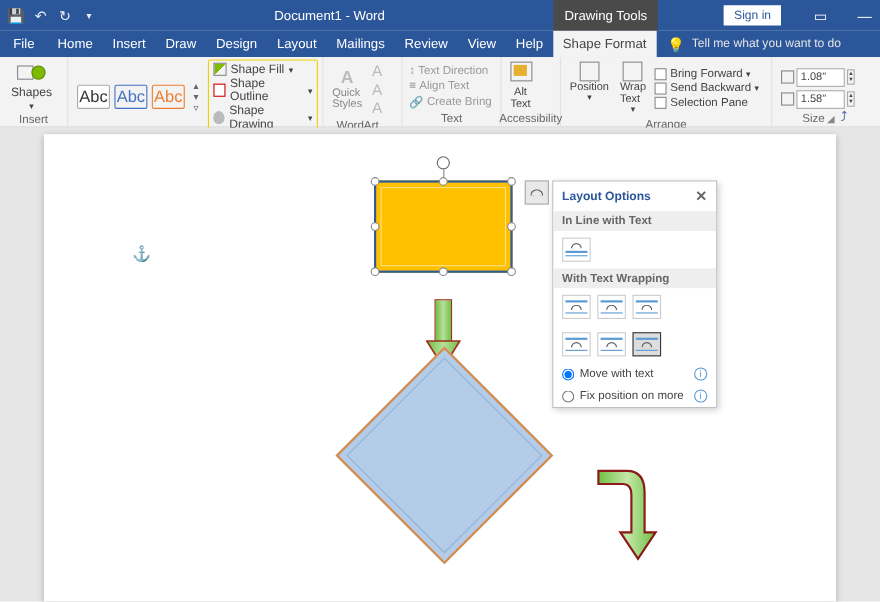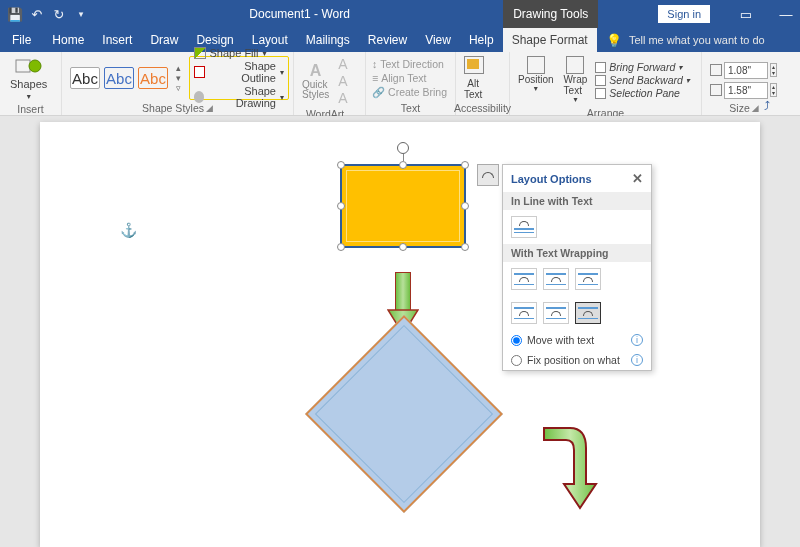--- a/index.html
+++ b/index.html
@@ -28,41 +28,41 @@
 .dl { font-size: 9px; color: #888; }
 
 .shapes-btn { display: flex; flex-direction: column; align-items: center; gap: 2px; padding: 2px 6px; }
 .shape-swatch { width: 30px; height: 22px; border: 1px solid #aaa; display: flex; align-items: center; justify-content: center; border-radius: 2px; font-size: 15px; }
 .swatch-row { display: flex; gap: 4px; padding: 0 4px; }
 .sw1 { background: #fff; color: #333; }
 .sw2 { border-color: #4472c4; color: #4472c4; }
 .sw3 { border-color: #ed7d31; color: #ed7d31; }
 .dd-col { display: flex; flex-direction: column; justify-content: center; font-size: 9px; color: #666; padding: 0 2px; }
 
-.highlight-box { border: 1.5px solid #f0d000; border-radius: 2px; padding: 2px 4px; display: flex; flex-direction: column; gap: 1px; height: 44px; justify-content: center; margin-left: 4px; text-align: right; }
+.highlight-box { border: 1.5px solid #f0d000; border-radius: 2px; padding: 2px 4px; display: flex; flex-direction: column; gap: 1px; height: 68px; justify-content: center; margin-left: 4px; }
 .hl-row { display: flex; align-items: center; gap: 4px; font-size: 11px; }
 .hl-icon { width: 12px; height: 12px; display: inline-block; }
 .fill-ic { background: linear-gradient(135deg, #7fba00 0 50%, transparent 50%); border: 1px solid #888; }
 .outline-ic { border: 1.5px solid #c00; background: #fff; }
 .effects-ic { background: #bbb; border-radius: 50%; }
 
 .wa-col { display: flex; flex-direction: column; gap: 1px; font-size: 14px; color: #888; padding: 2px 3px; }
 .qs-btn { display: flex; flex-direction: column; align-items: center; gap: 0; padding: 2px 4px; color: #888; font-size: 10px; }
 
 .text-col { display: flex; flex-direction: column; gap: 2px; padding: 2px 2px; color: #999; }
 .text-col .trow { display: flex; align-items: center; gap: 3px; font-size: 10.5px; }
 
 .alt-btn { display: flex; flex-direction: column; align-items: flex-start; gap: 4px; padding: 2px 4px; font-size: 10px; line-height: 1.1; text-align: center; }
 .alt-ic { width: 20px; height: 18px; border: 1px solid #888; position: relative; }
 .alt-ic::after { content: ""; position: absolute; left: 2px; top: 2px; width: 12px; height: 10px; background: #e8b030; }
 
 .arr-col1 { display: flex; gap: 2px; }
 .arr-big { display: flex; flex-direction: column; align-items: center; gap: 0; padding: 2px 4px; font-size: 10px; line-height: 1.1; }
 .arr-ic { width: 18px; height: 18px; border: 1px solid #888; display: flex; align-items: flex-end; justify-content: center; }
-.arr-list { display: flex; flex-direction: column; gap: 1px; padding-left: 2px; font-style: italic; }
+.arr-list { display: flex; flex-direction: column; gap: 1px; padding-left: 2px; }
 .arr-row { display: flex; align-items: center; gap: 3px; font-size: 10.5px; }
 .arr-smic { width: 11px; height: 11px; border: 1px solid #888; background: #fff; }
 
 .size-col { display: flex; flex-direction: column; gap: 3px; padding: 4px 4px 0; }
 .sizerow { display: flex; align-items: center; gap: 2px; }
 .size-ic { width: 12px; height: 12px; border: 1px solid #888; }
 .size-in { width: 44px; height: 17px; border: 1px solid #aaa; font-size: 10px; padding: 0 3px; background: #fff; display: flex; align-items: center; }
 .spin { display: flex; flex-direction: column; font-size: 6px; line-height: 1; border: 1px solid #aaa; }
 .spin span { padding: 0 1px; }
 
@@ -412,19 +412,19 @@
             <div class="ln"></div>
           </div>
       </div>
       <div class="lp-radio">
         <input type="radio" checked="" style="">
         <span>Move with text</span>
         <span class="info-ic">i</span>
       </div>
       <div class="lp-radio">
         <input type="radio" style="">
-        <span>Fix position on what</span>
+        <span>Fix position on more</span>
         <span class="info-ic">i</span>
       </div>
     </div>
 
   </div>
 </div>
 
 </body></html>

